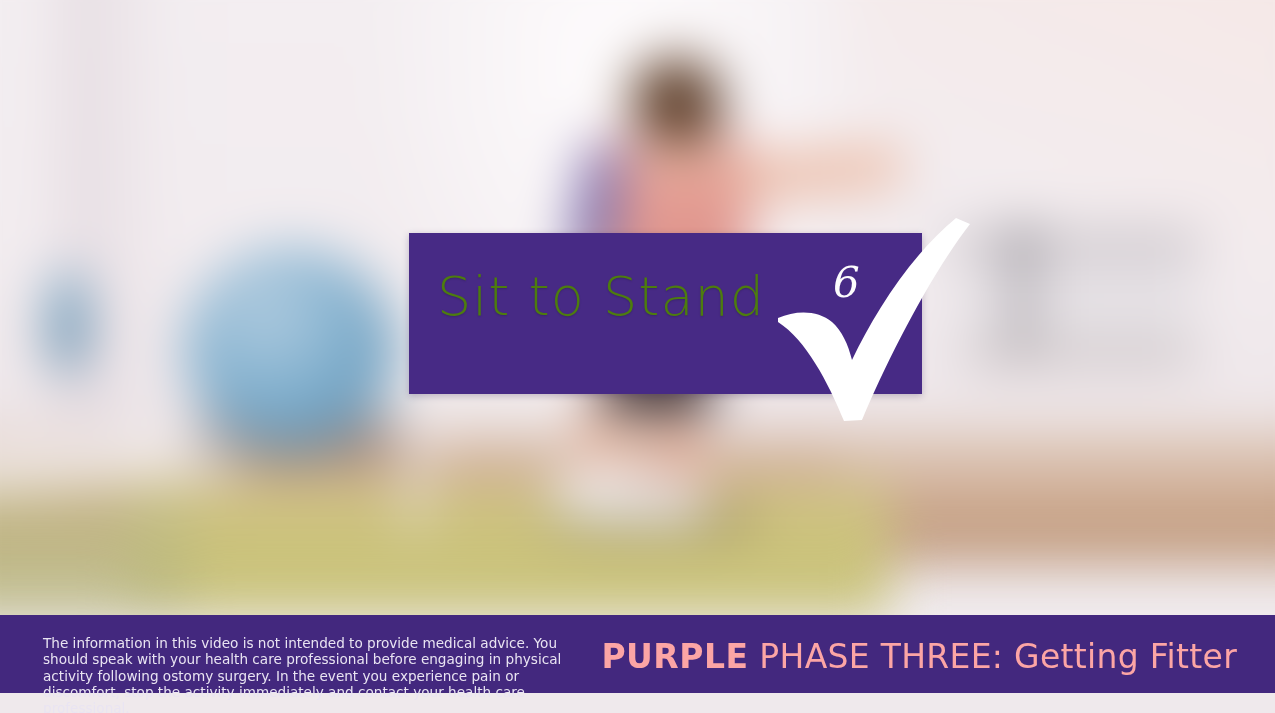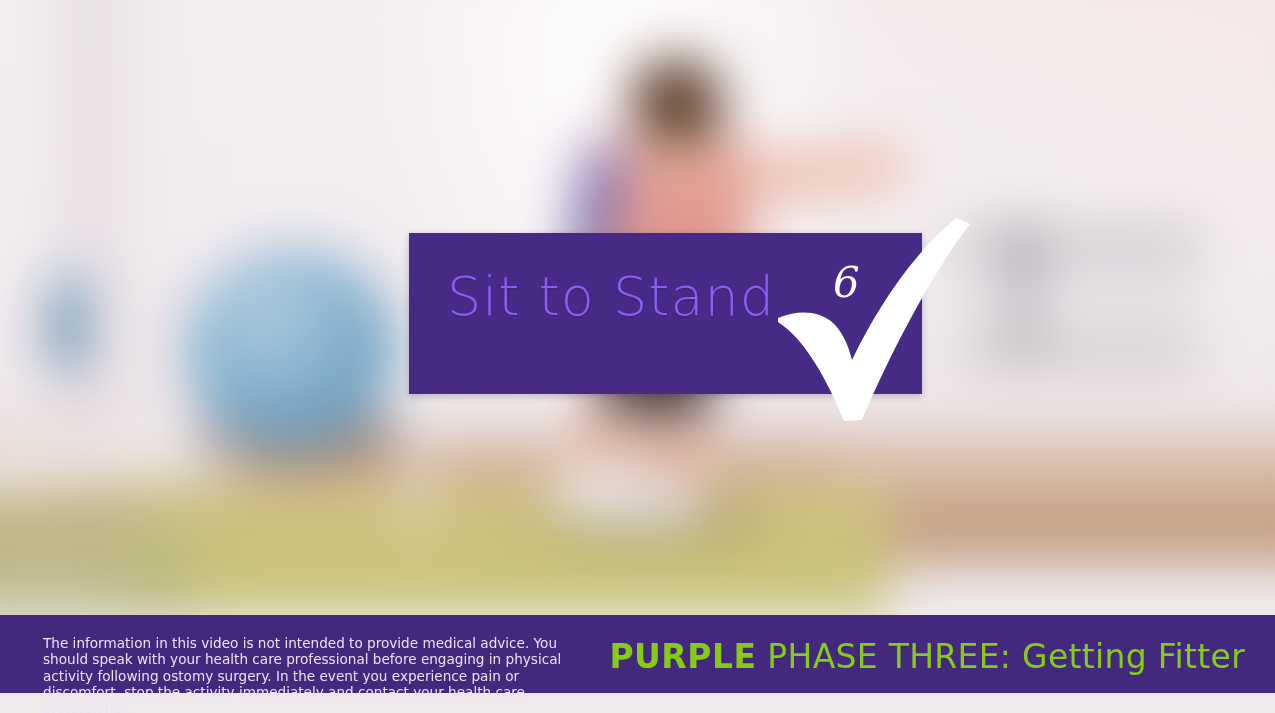--- a/index.html
+++ b/index.html
@@ -207,29 +207,28 @@
     width: 513px;
     height: 161px;
     background: #472a85;
     box-shadow: 0 2px 7px rgba(60,40,90,.28);
   }
   #title-text {
     position: absolute;
     left: 437px;
     top: 270px;
     width: 360px;
-    color: #8b5cf6;
+    color: #4d7c0f;
     font-size: 54px;
     line-height: 1;
     letter-spacing: 1px;
     font-family: "DejaVu Sans", sans-serif;
     font-weight: 300;
     text-shadow: 0 1px 2px rgba(0,0,0,.18);
     white-space: nowrap;
-    margin-left: 10px;
   }
   #exercise-number {
     position: absolute;
     left: 833px;
     top: 262px;
     color: #fdfcfd;
     font-size: 42px;
     font-family: "DejaVu Serif", serif;
     font-style: italic;
     font-weight: 400;
@@ -258,23 +257,23 @@
     left: 43px;
     top: 20px;
     width: 535px;
     color: #e9e4f2;
     font-size: 13.6px;
     line-height: 16.3px;
     font-family: "DejaVu Sans", sans-serif;
   }
   #phase-title {
     position: absolute;
-    right: 30px;
+    right: 38px;
     top: 22px;
-    color: #84cc16;
+    color: #fca5a5;
     font-size: 33px;
     letter-spacing: .3px;
     font-family: "DejaVu Sans", sans-serif;
     font-weight: 400;
     white-space: nowrap;
   }
   #phase-title .brand {
     font-weight: 700;
     letter-spacing: .5px;
   }

